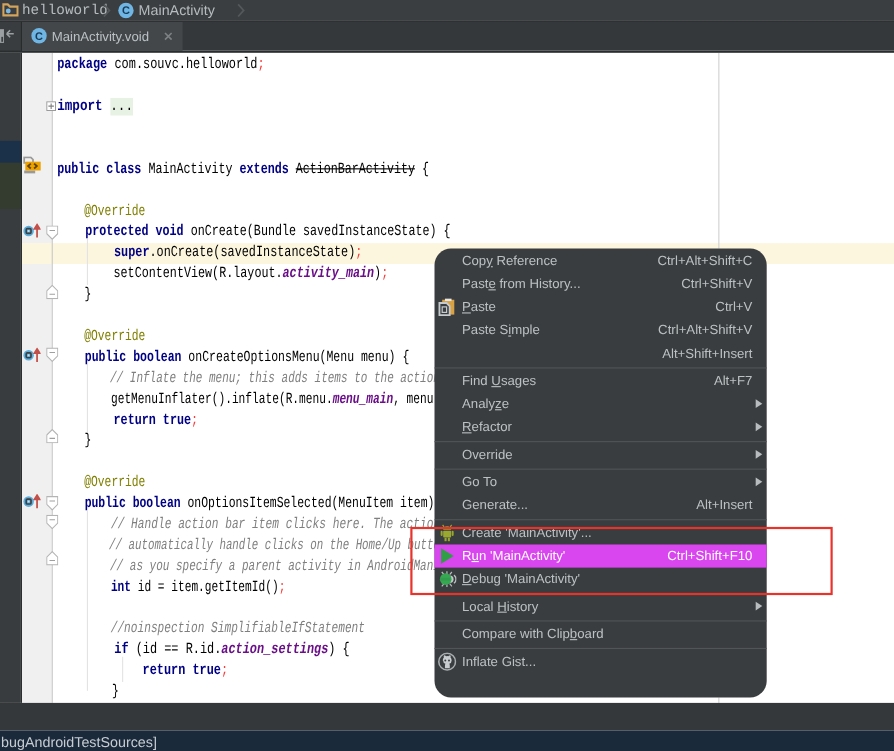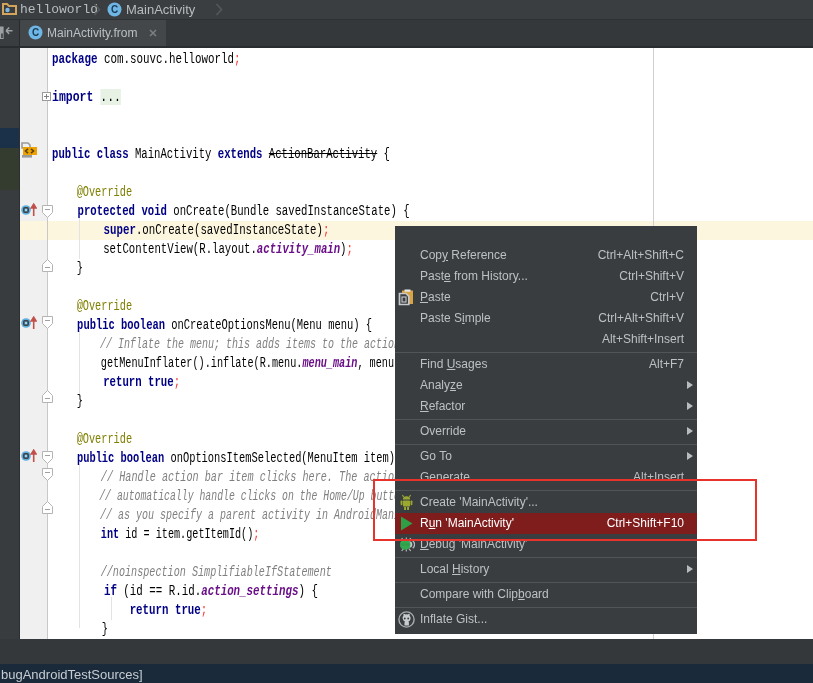--- a/index.html
+++ b/index.html
@@ -19,27 +19,27 @@
 #code div{transform:scaleX(0.74);transform-origin:0 0;height:19px;white-space:pre;}
 .kw{color:#000085;font-weight:bold;}
 .cm{color:#7f7f7f;font-style:italic;}
 .an{color:#7f7f00;}
 .fd{color:#6a0f88;font-weight:bold;font-style:italic;}
 .sc{color:#fa3b3b;}
 .st{text-decoration:line-through;}
 .fold{background:#e7f2e4;}
 #botband{left:0;top:639px;width:813px;height:25px;background:#35383a;}
 #status{left:0;top:664px;width:813px;height:19px;background:#1b2a3a;color:#c6ccd2;font-size:13px;}
-#menu{left:395px;top:226px;width:302px;height:408px;background:#3a3d3f;font-size:12px;color:#bcc1c3;padding-top:19px;box-sizing:border-box;}
+#menu{left:395px;top:226px;width:302px;height:408px;background:#3a3d3f;font-size:12px;color:#bcc1c3;padding-top:1px;box-sizing:border-box;border-radius:15px;}
 .mi{position:relative;height:21px;line-height:21px;}
 .mi .lbl{position:absolute;left:25px;top:0;}
 .mi .sh{position:absolute;right:13px;top:0;text-align:center;}
 .msep{height:4px;position:relative;}
 .msep div{position:absolute;left:0;top:2px;width:100%;height:1px;background:#515558;}
-.sel{background:#7f1d1d;color:#ffffff;}
+.sel{background:#d946ef;color:#ffffff;}
 .ar{position:absolute;right:4px;top:6px;width:0;height:0;border-left:6px solid #b8bcbe;border-top:4px solid transparent;border-bottom:4px solid transparent;}
 .micon{position:absolute;left:3px;top:2px;}
 u{text-decoration:underline;}
 #redrect{left:373px;top:479px;width:380px;height:58px;border:2px solid #e8332c;}
 </style></head>
 <body>
 <div id="root">
   <div class="abs" id="stripe"></div>
   <div class="abs" id="gutter"></div>
   <div class="abs" id="caretrow"></div>
@@ -172,21 +172,21 @@
         <rect x="0" y="0.5" width="3.6" height="12.5" fill="#9ba0a3"></rect>
         <rect x="1.2" y="7.5" width="1.6" height="4.5" fill="#3a3d3f"></rect>
         <path d="M12.5 4.7 h-6.5 M6 4.7 l3.2 -3.2 M6 4.7 l3.2 3.2" stroke="#9ba0a3" stroke-width="1.5" fill="none"></path>
       </svg>
   </div>
   <div class="abs" id="tab">
     <svg class="abs" style="left:8px;top:5px;" width="15" height="15" viewBox="0 0 15 15">
         <circle cx="7.5" cy="7.5" r="7" fill="#6fb6e4"></circle>
         <text x="7.5" y="11" text-anchor="middle" font-size="10" font-weight="bold" fill="#173a57" font-family="Liberation Sans">C</text>
       </svg>
-    <span class="abs" style="left:27px;top:6px;">MainActivity.from</span>
+    <span class="abs" style="left:27px;top:6px;">MainActivity.void</span>
     <svg class="abs" style="left:128px;top:8px;" width="10" height="10" viewBox="0 0 10 10">
         <path d="M2 2 L8 8 M8 2 L2 8" stroke="#7d8184" stroke-width="1.5"></path>
       </svg>
   </div>
   <div class="abs" id="tabline"></div>
 
   <div class="abs" id="botband"></div>
   <div class="abs" id="status">
       <span style="position:absolute;left:1px;top:3px;">bugAndroidTestSources]</span>
     </div>

